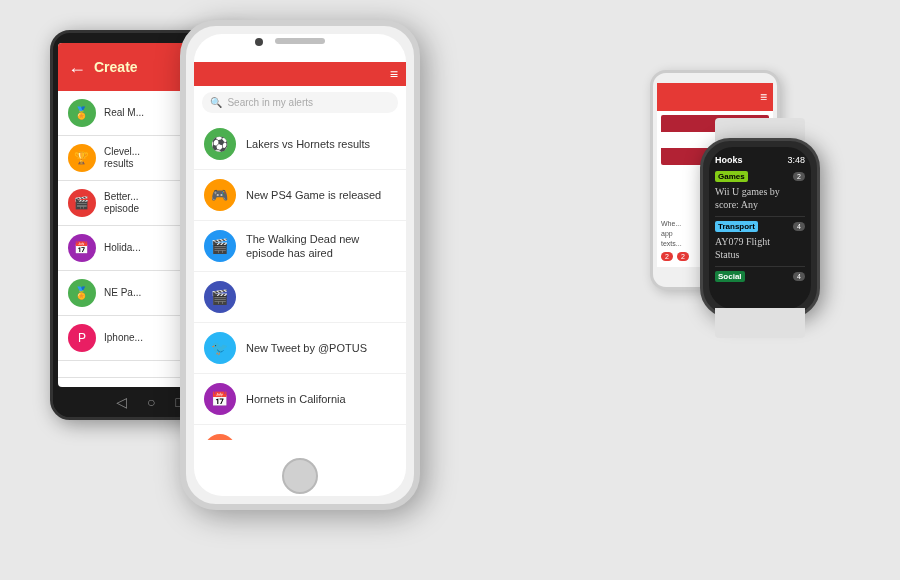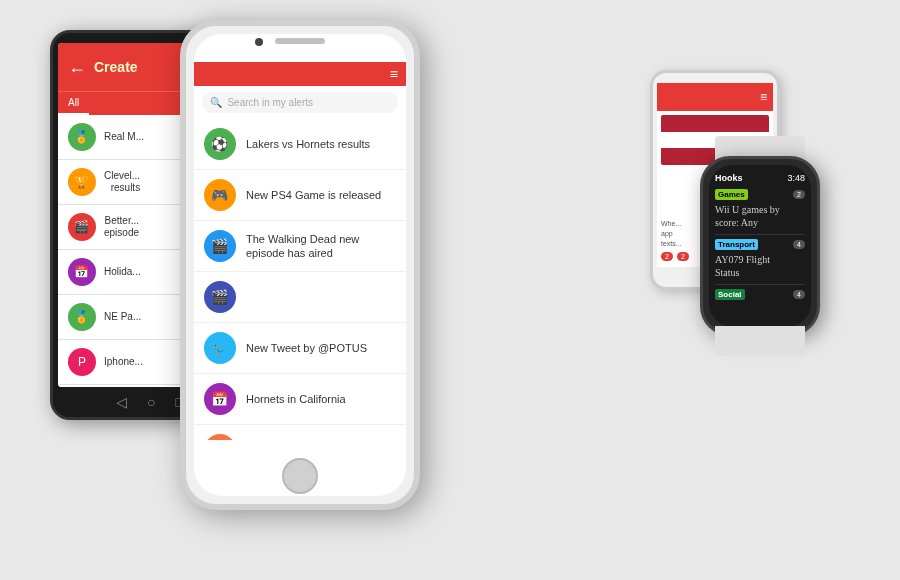--- a/index.html
+++ b/index.html
@@ -128,21 +128,20 @@
       justify-content: center;
       flex-shrink: 0;
       font-size: 12px;
       color: white;
     }
 
     .android-item-text {
       font-size: 10px;
       color: #333;
       line-height: 1.2;
-      text-align: right;
     }
 
     
     .iphone {
       position: absolute;
       left: 160px;
       top: 10px;
       width: 240px;
       height: 490px;
       background: #f0f0f0;
@@ -269,21 +268,21 @@
     .iphone-item-text {
       font-size: 11px;
       color: #333;
       line-height: 1.3;
     }
 
     
     .apple-watch {
       position: absolute;
       right: 40px;
-      top: 126px;
+      top: 108px;
       width: 160px;
       height: 220px;
       z-index: 2;
     }
 
     .watch-body {
       position: absolute;
       top: 20px;
       left: 20px;
       right: 20px;
@@ -454,23 +453,20 @@
 </head>
 <body>
 
 <div class="scene">
 
   <div class="android-phone">
     <div class="android-screen">
       <div class="android-app-header">
         <span class="android-back">←</span>
         <span class="android-header-title">Create</span>
-      </div>
-      <div class="android-tabs">
-        <div class="android-tab active">All</div>
       </div>
       <div class="android-list">
         <div class="android-list-item">
           <div class="android-icon-circle" style="background:#4caf50;">🏅</div>
           <span class="android-item-text">Real M...</span>
         </div>
         <div class="android-list-item">
           <div class="android-icon-circle" style="background:#ff9800;">🏆</div>
           <span class="android-item-text">Clevel...<br>results</span>
         </div>

